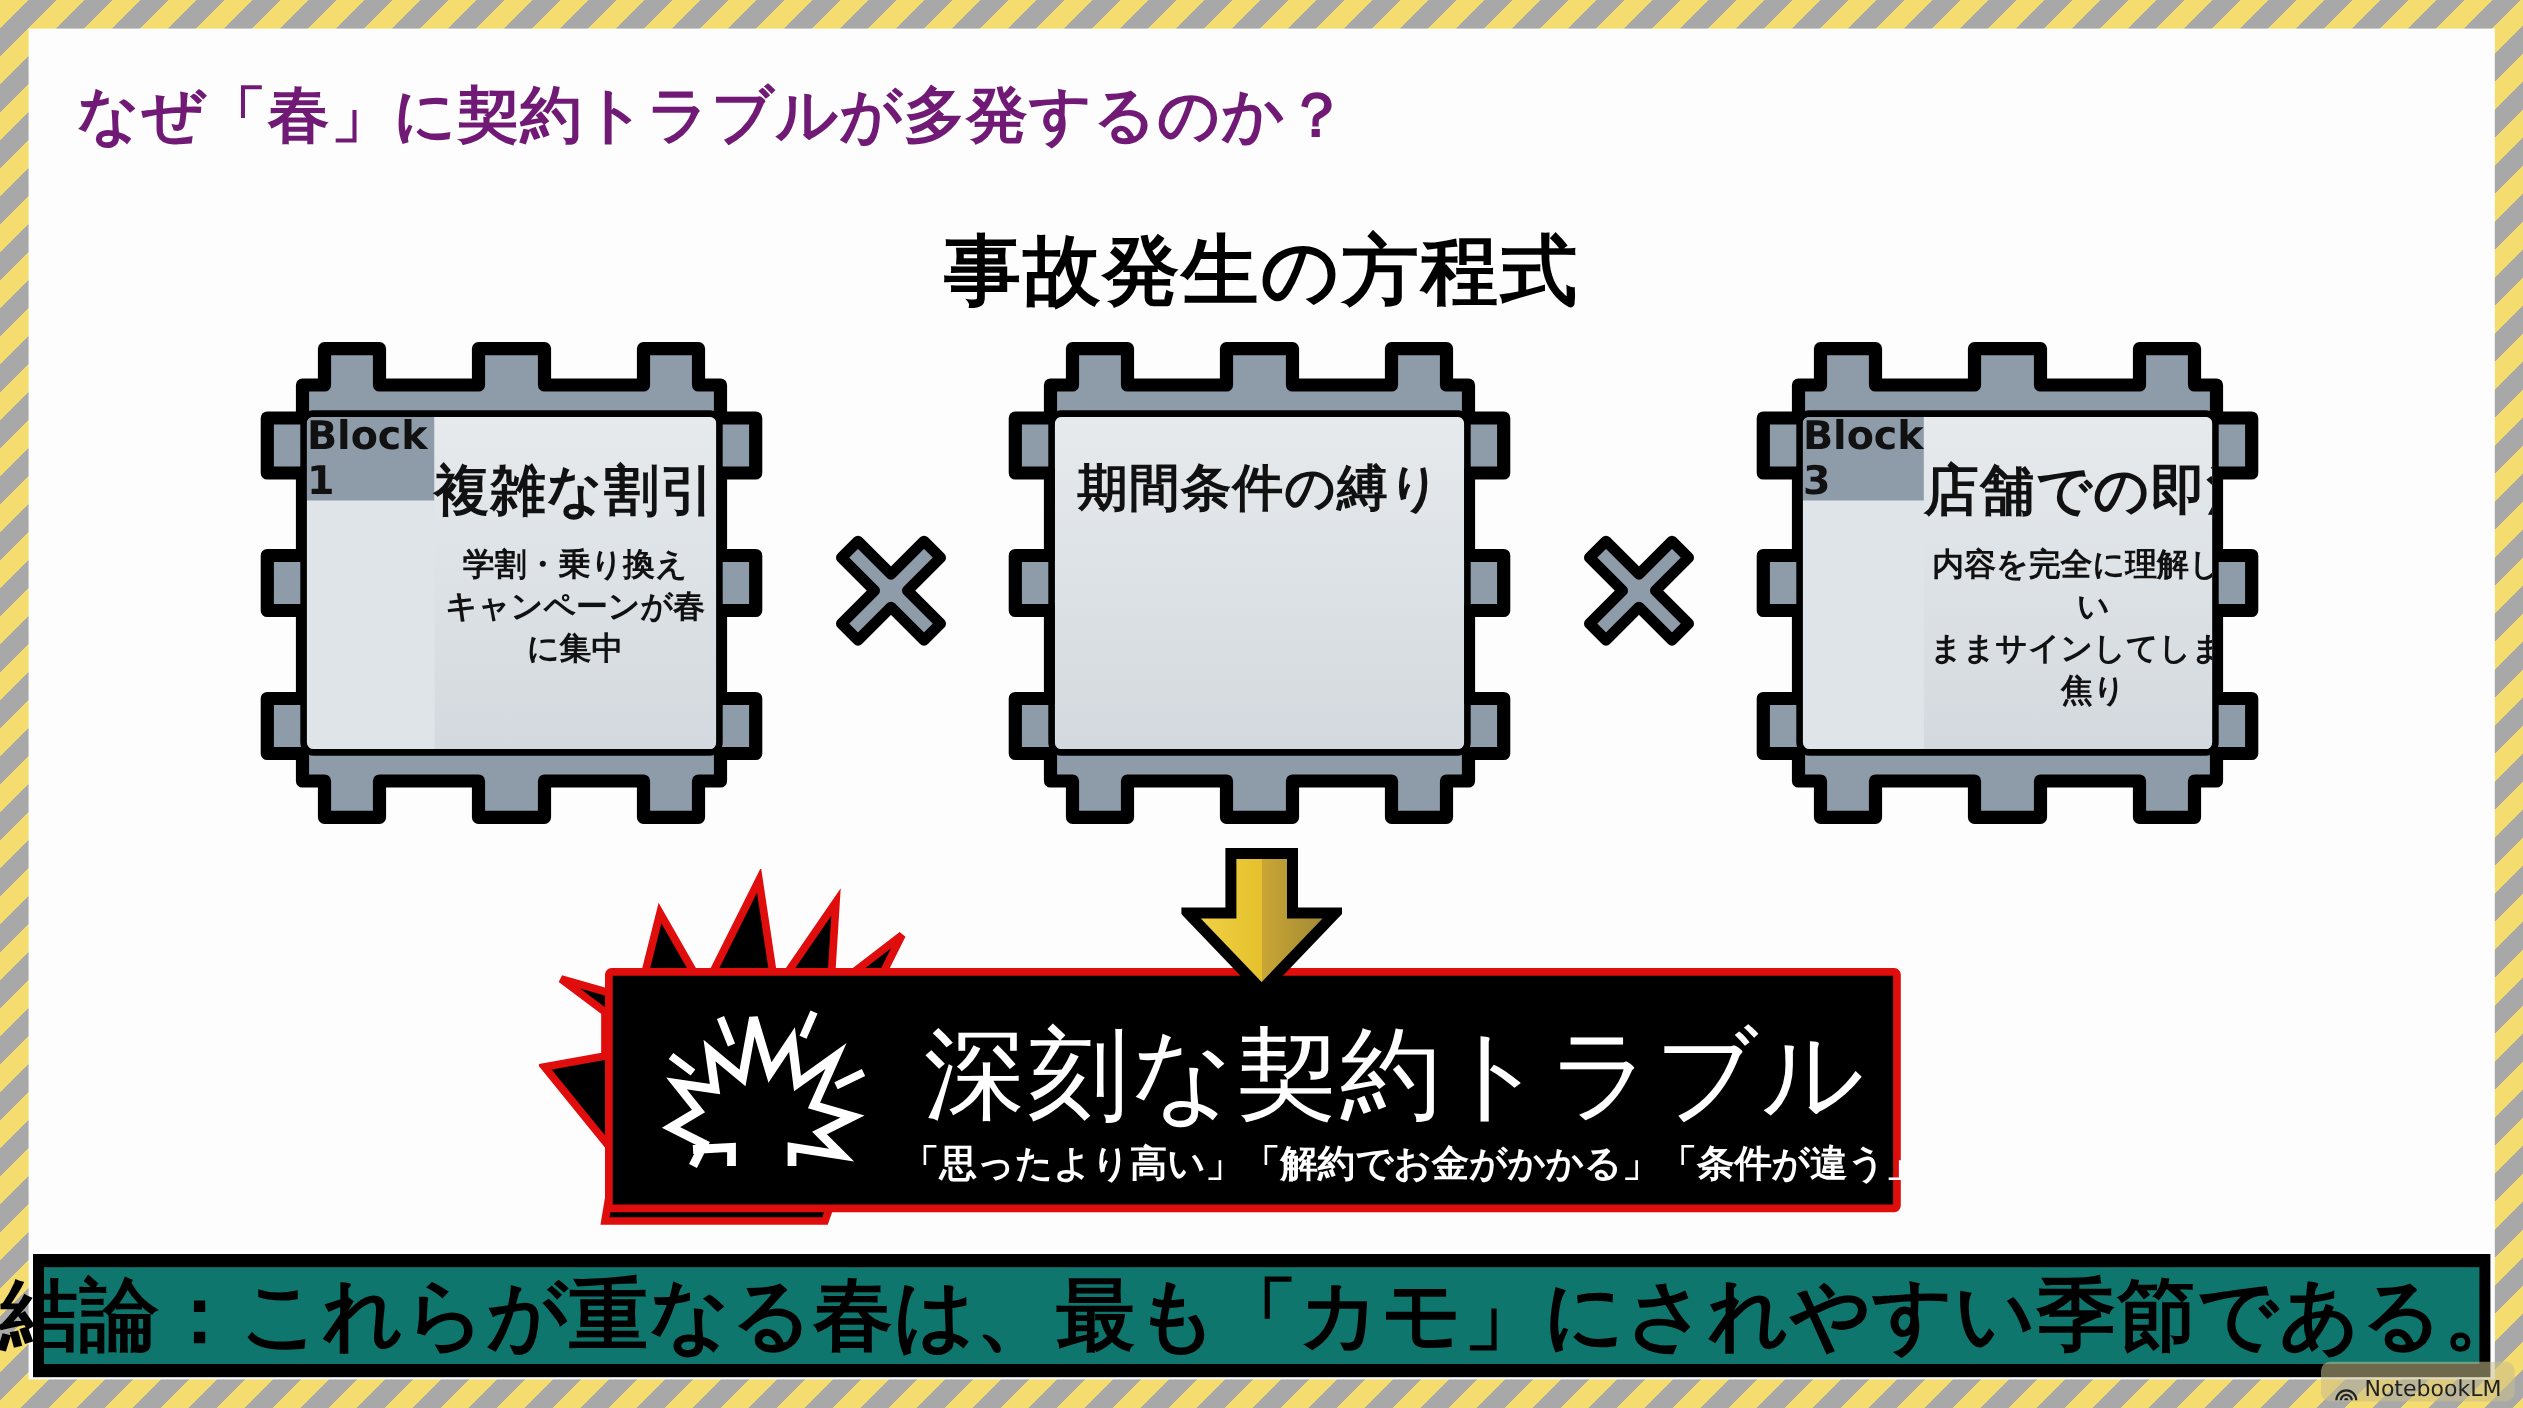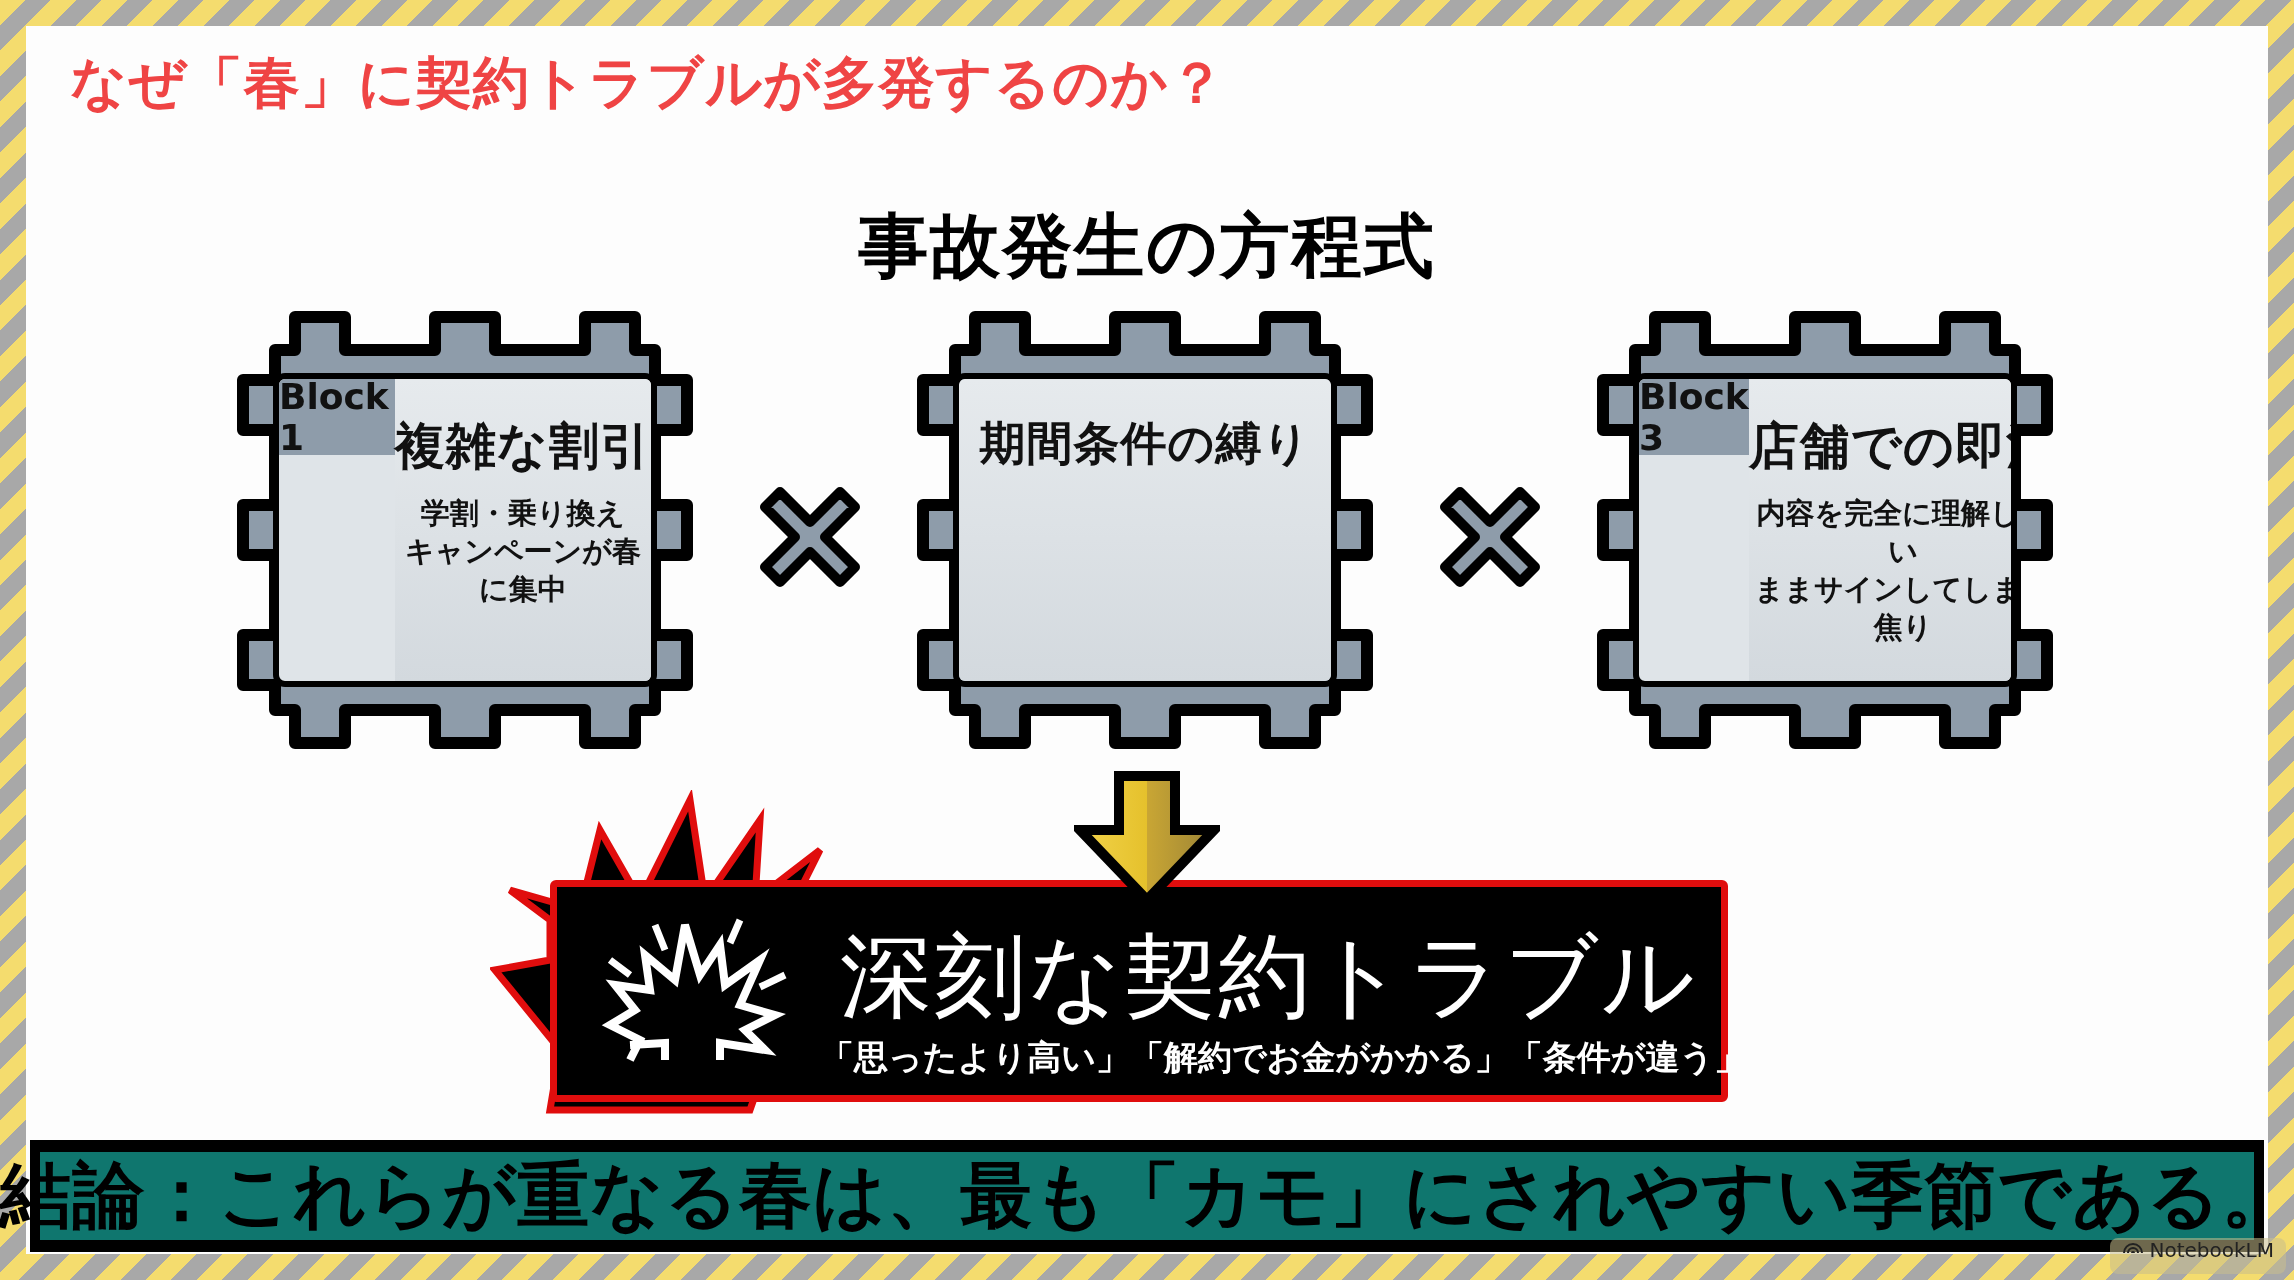--- a/index.html
+++ b/index.html
@@ -6,22 +6,22 @@
     body {
       width: 2294px; height: 1280px; position: relative; overflow: hidden;
       font-family: "DejaVu Sans", "Liberation Sans", sans-serif;
       background: repeating-linear-gradient(135deg, #f4dc6e 0 18px, #a8a8a8 18px 36px);
     }
     .panel {
       position: absolute; left: 26px; top: 26px; right: 26px; bottom: 26px;
       background: #fdfdfd;
     }
     .title {
-      position: absolute; left: 70px; top: 46px;
-      font-size: 56px; font-weight: 900; color: #ef4444; letter-spacing: 1px;
+      position: absolute; left: 70px; top: 68px;
+      font-size: 56px; font-weight: 900; color: #701a75; letter-spacing: 1px;
       white-space: nowrap;
     }
     .subtitle {
       position: absolute; left: 0; right: 0; top: 200px; text-align: center;
       font-size: 70px; font-weight: 900; color: #000; letter-spacing: 2px;
     }
     .block { position: absolute; top: 305px; width: 520px; height: 450px; }
     .block svg.frame { position: absolute; left: 0; top: 0; }
     .block .inner {
       position: absolute; left: 68px; top: 68px; width: 384px; height: 314px;
@@ -65,21 +65,21 @@
       position: absolute; left: 30px; right: 30px; top: 1140px; height: 112px;
       background: #000; padding: 12px 10px; box-sizing: border-box;
     }
     .conclusion .inner {
       width: 100%; height: 100%; background: #0f766e; display: flex; align-items: center; justify-content: center;
       font-size: 72px; font-weight: 900; color: #000; white-space: nowrap; letter-spacing: 1px;
     }
     .watermark {
       position: absolute; right: 8px; bottom: 6px; height: 36px; padding: 0 12px;
       background: rgba(200,190,140,0.55); border-radius: 8px;
-      display: flex; align-items: flex-start; gap: 6px; font-size: 20px; color: #222;
+      display: flex; align-items: flex-end; gap: 6px; font-size: 20px; color: #222;
     }
   </style>
 </head>
 <body>
 
 <div class="panel"></div>
 
 <div class="title">なぜ「春」に契約トラブルが多発するのか？</div>
 <div class="subtitle">事故発生の方程式</div>
 

